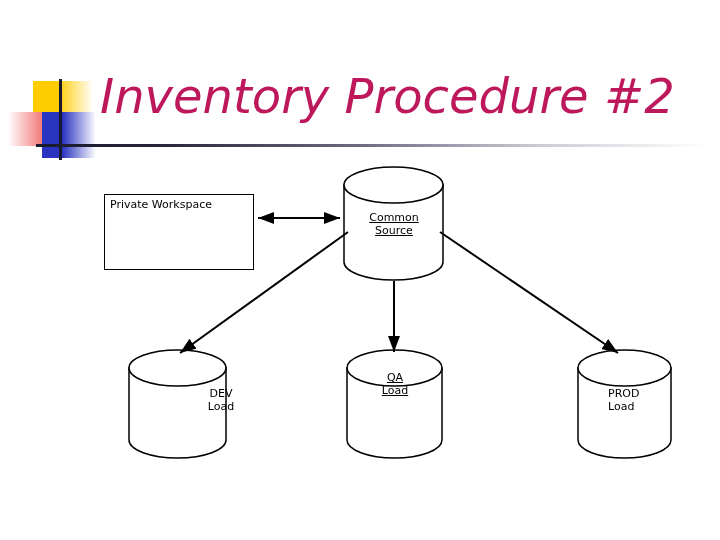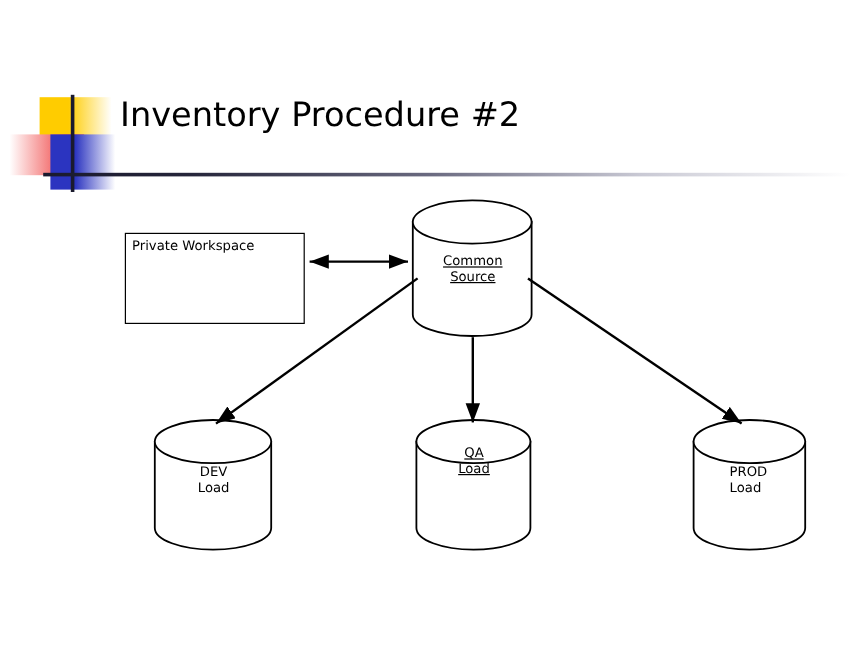--- a/index.html
+++ b/index.html
@@ -46,26 +46,27 @@
     left: 36px; top: 144px;
     width: 672px; height: 3px;
     background: linear-gradient(to right, #1A1A2E 0%, #25253A 18%, #6a6a80 48%, #c9c9d4 74%, #ffffff 100%);
   }
 
   
   .slide-title {
     position: absolute;
     left: 100px; top: 72px;
     width: 600px;
-    color: #000000;
-    font-size: 28px;
+    color: #be185d;
+    font-size: 48px;
     font-weight: normal;
     letter-spacing: 0px;
     line-height: 48px;
     white-space: nowrap;
+    font-style: italic;
   }
 
   
   #diagram {
     position: absolute;
     left: 0; top: 0;
     width: 720px; height: 540px;
   }
   .shape-label {
     position: absolute;
@@ -84,21 +85,21 @@
     border: 1.6px solid #000000;
     background: #ffffff;
     box-sizing: border-box;
   }
   .ws-label {
     left: 110px; top: 198px;
     width: 140px;
   }
 
   .lbl-common { left: 345px; top: 211px; width: 98px; text-decoration: underline; }
-  .lbl-dev    { left: 129px; top: 387px; width: 98px; }
+  .lbl-dev    { left: 129px; top: 387px; width: 98px; padding-left: 43px; }
   .lbl-qa     { left: 346px; top: 371px; width: 98px; text-decoration: underline; }
   .lbl-prod   { left: 608px; top: 387px; width: 80px; }
 </style>
 </head>
 <body>
 
 <div id="slide">
 
   <div class="deco-yellow"></div>
   <div class="deco-red"></div>

